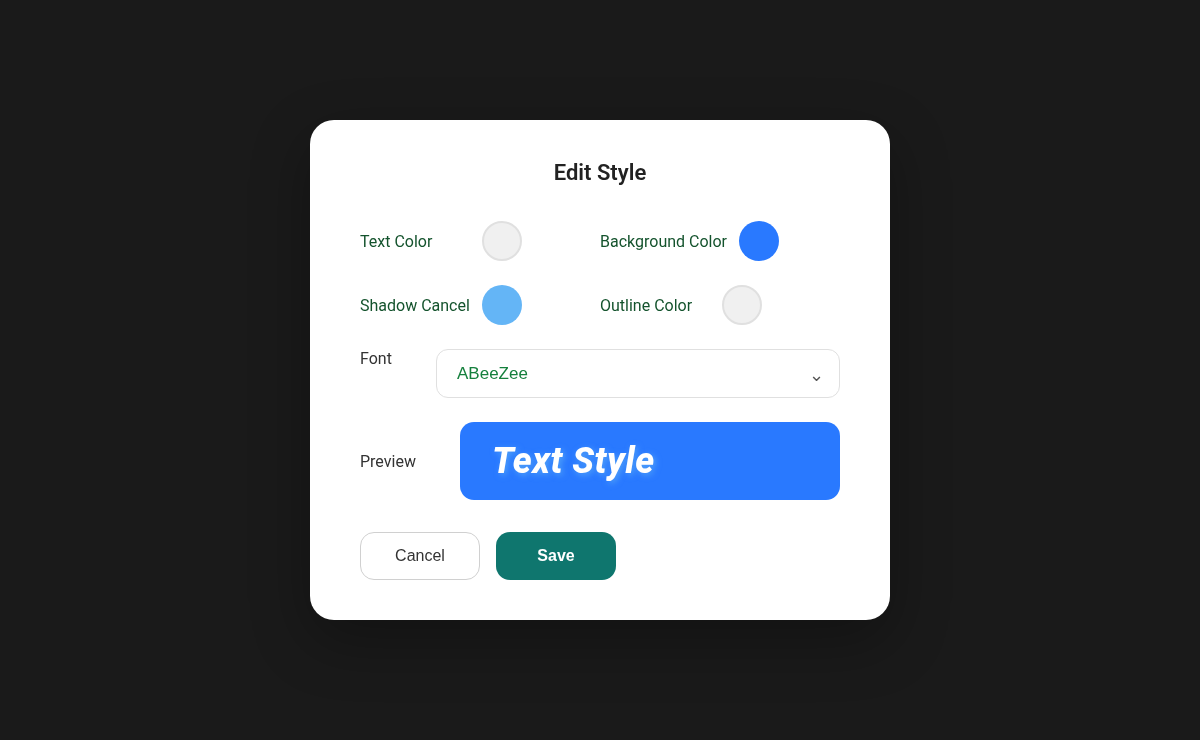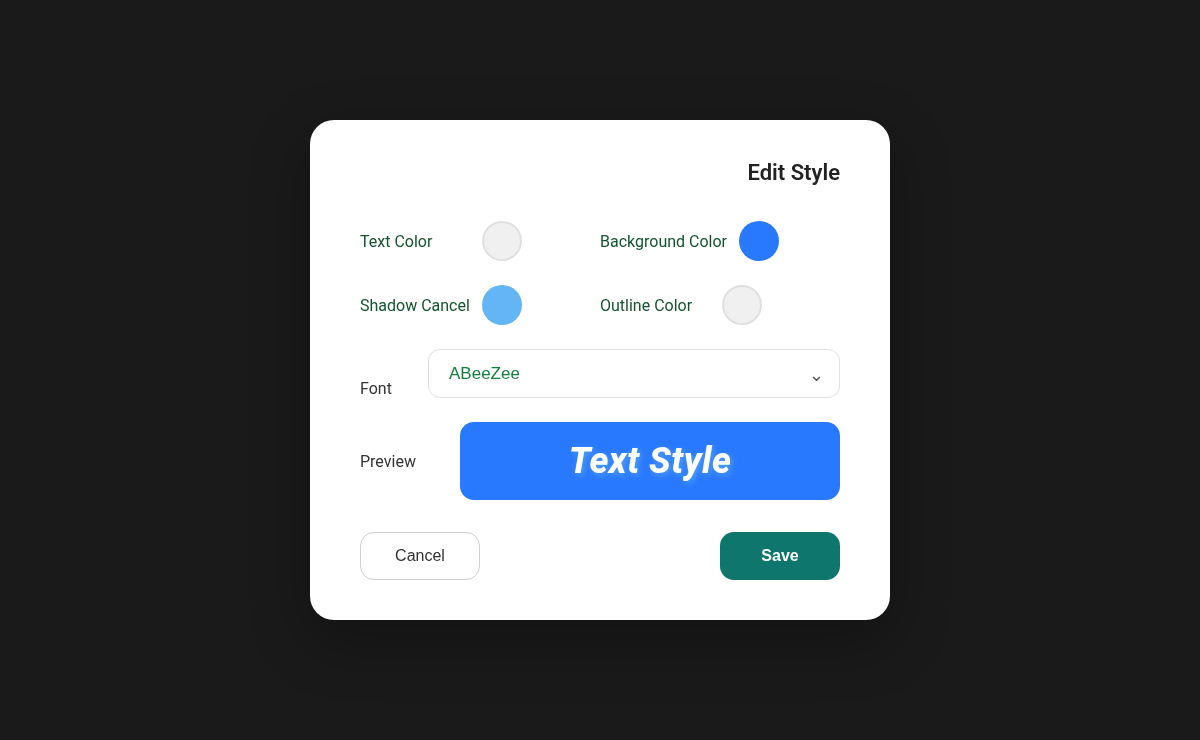--- a/index.html
+++ b/index.html
@@ -20,21 +20,21 @@
 
     .dialog {
       background: #ffffff;
       border-radius: 24px;
       padding: 40px 50px 40px 50px;
       width: 580px;
       box-shadow: 0 20px 60px rgba(0,0,0,0.3);
     }
 
     .dialog-title {
-      text-align: right;
+      text-align: center;
       font-size: 22px;
       font-weight: 600;
       color: #222222;
       margin-bottom: 36px;
     }
 
     .form-section {
       display: flex;
       flex-direction: column;
       gap: 24px;
@@ -84,22 +84,22 @@
       border: none;
     }
 
     .color-circle.light-gray {
       background: #f0f0f0;
       border: 2px solid #e0e0e0;
     }
 
     .font-row {
       display: flex;
-      align-items: flex-end;
-      gap: 8px;
+      align-items: flex-start;
+      gap: 16px;
     }
 
     .font-label {
       font-size: 16px;
       color: #333333;
       font-weight: 400;
       min-width: 60px;
     }
 
     .font-select-wrapper {
@@ -145,36 +145,36 @@
       min-width: 80px;
     }
 
     .preview-box {
       background: #2979ff;
       border-radius: 14px;
       padding: 18px 32px;
       flex: 1;
       display: flex;
       align-items: center;
-      justify-content: center;
+      justify-content: flex-start;
     }
 
     .preview-text {
       font-size: 36px;
       font-weight: 800;
       color: #ffffff;
       text-shadow: 2px 2px 6px rgba(100, 181, 246, 0.7);
       letter-spacing: 0.5px;
       font-style: italic;
     }
 
     .button-row {
       display: flex;
-      justify-content: space-between;
-      gap: 24px;
+      justify-content: flex-start;
+      gap: 16px;
       margin-top: 25px;
     }
 
     .btn-cancel {
       padding: 14px 32px;
       font-size: 16px;
       font-weight: 500;
       color: #333333;
       background: #ffffff;
       border: 1.5px solid #d0d0d0;

